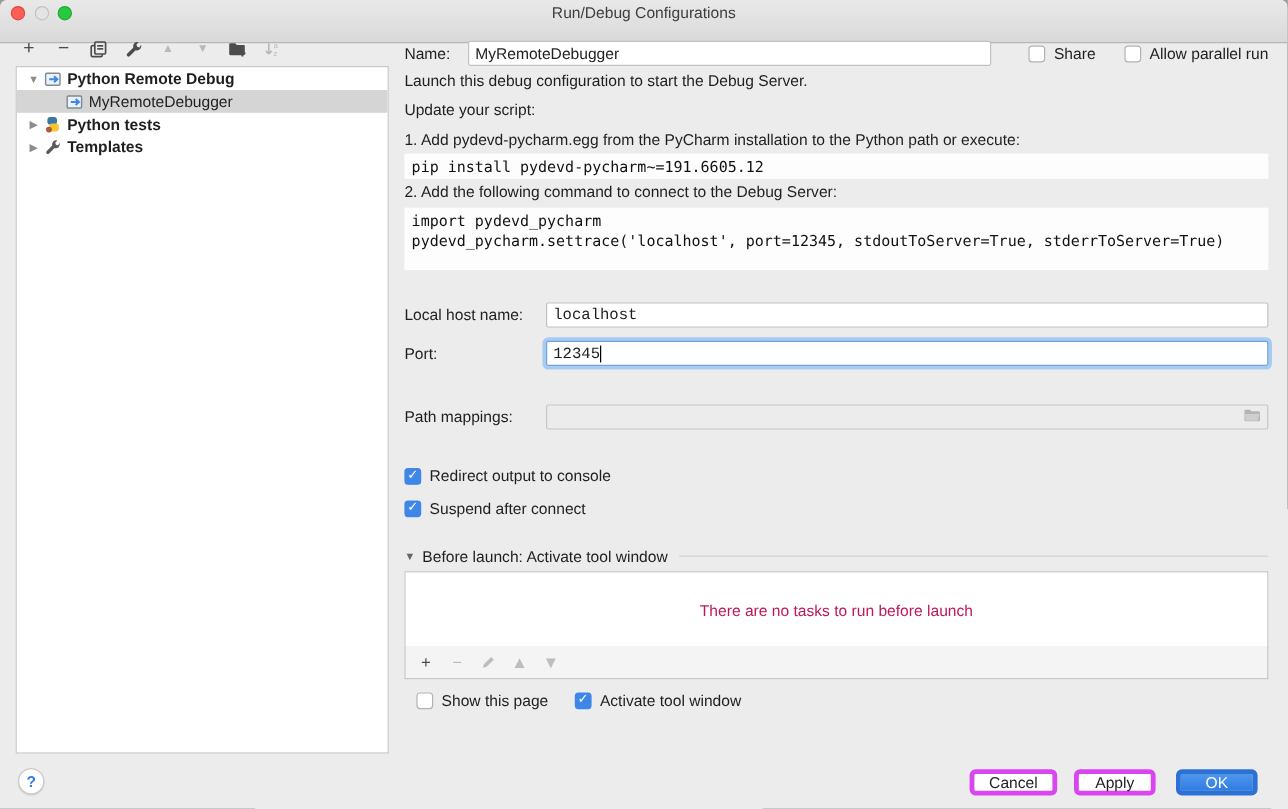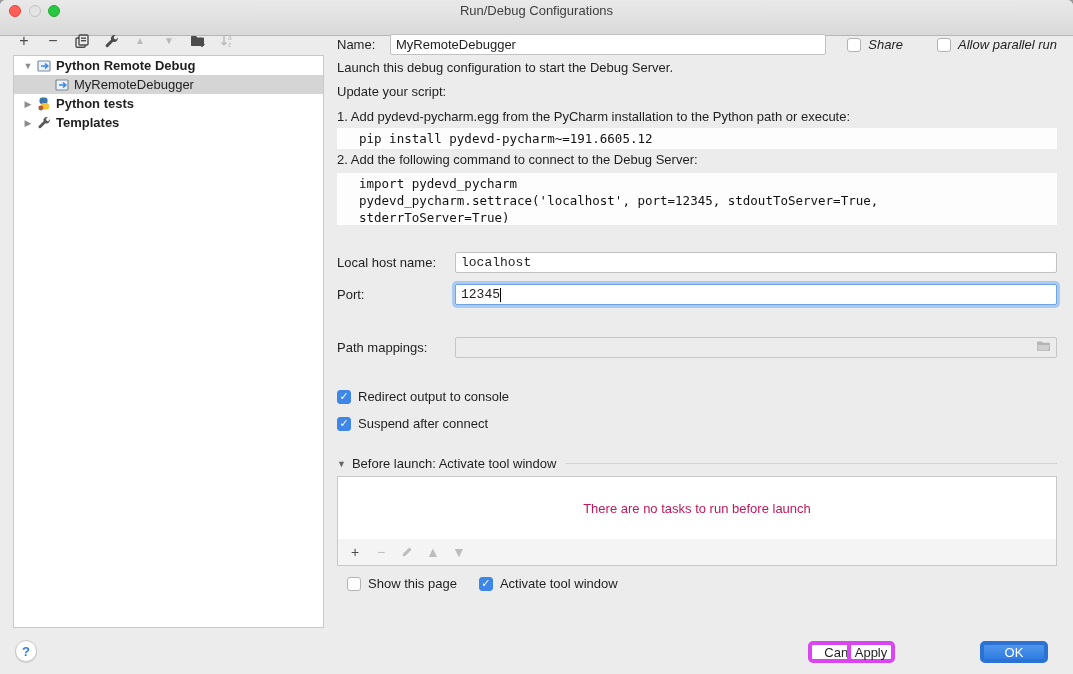--- a/index.html
+++ b/index.html
@@ -36,29 +36,29 @@
 
   
   .rpanel { position:absolute; left:337px; top:28px; width:720px; height:600px; }
   .row-abs { position:absolute; left:0; right:0; }
 
   .txtfield { background:#fff; border:1px solid #c2c2c2; border-radius:2px; height:21px;
     font-family:"Liberation Sans",sans-serif; font-size:13px; padding:0 5px; color:#1f1f1f; outline:none; }
   .name-row { top:6px; display:flex; align-items:center; }
   .name-row .lbl { width:53px; }
   .name-input { width:436px; }
-  .flag-group { margin-left:auto; display:flex; align-items:flex-end; gap:34px;font-style:italic; }
+  .flag-group { margin-left:auto; display:flex; align-items:flex-end; gap:24px; }
   .cb-wrap { display:flex; align-items:center; gap:7px; }
   .cbox { width:14px; height:14px; border:1px solid #b3b3b3; border-radius:3px; background:#fff; flex:none;
     display:flex; align-items:center; justify-content:center; }
   .cbox.checked { background:#3e86e8; border-color:#3e86e8; color:#fff; font-size:11px; line-height:11px; }
 
   .para { color:#1f1f1f; }
   .codeblock { background:#fdfdfd; font-family:"DejaVu Sans Mono","Liberation Mono",monospace;
-    font-size:12.5px; color:#111; padding:2px 22px; line-height:17px; }
+    font-size:12.5px; color:#111; padding:2px 6px; line-height:17px; }
 
   .frow { display:flex; align-items:center; }
   .frow .flabel { width:118px; flex:none; }
   .frow .txtfield { flex:1;font-family:Liberation Mono, monospace; }
   .focused { border:1px solid #6fa3e3; box-shadow:0 0 0 3px #a9cbf2; }
   .caret { display:inline-block; width:1px; height:14px; background:#000; vertical-align:-2px; }
   .disfield { background:#ececec; border:1px solid #c6c6c6; border-radius:2px; height:21px; flex:1;
     display:flex; align-items:center; justify-content:flex-end; padding:0 5px; }
 
   .before-header { display:flex; align-items:center; gap:6px; color:#1f1f1f; }
@@ -74,21 +74,21 @@
   .strip-ico.dis { color:#bdbdbd; }
 
   
   .help-btn { position:absolute; left:15px; top:640px; width:22px; height:22px; border-radius:50%;
     background:#fff; border:1px solid #c9c9c9; color:#2f7de2; font-size:13px; font-weight:bold;
     display:flex; align-items:center; justify-content:center; box-shadow:0 1px 1px rgba(0,0,0,.12); }
   .btn { position:absolute; top:641px; height:22px; border-radius:5px; border:4px solid #d946ef;
     background:#fff; font-family:"Liberation Sans",sans-serif; font-size:13px; color:#1f1f1f;
     display:flex; align-items:center; justify-content:center; }
   .btn-cancel { left:808px; width:73px; }
-  .btn-apply  { left:847px; width:48px; }
+  .btn-apply  { left:895px; width:68px; }
   .btn-ok { left:980px; width:68px; background:linear-gradient(#4f96ec,#2f7de2); border-color:#2b72d4; color:#fff; }
 
   svg { overflow:visible; }
 </style>
 </head>
 <body>
 
 <div class="window">
 
   <div class="titlebar">

